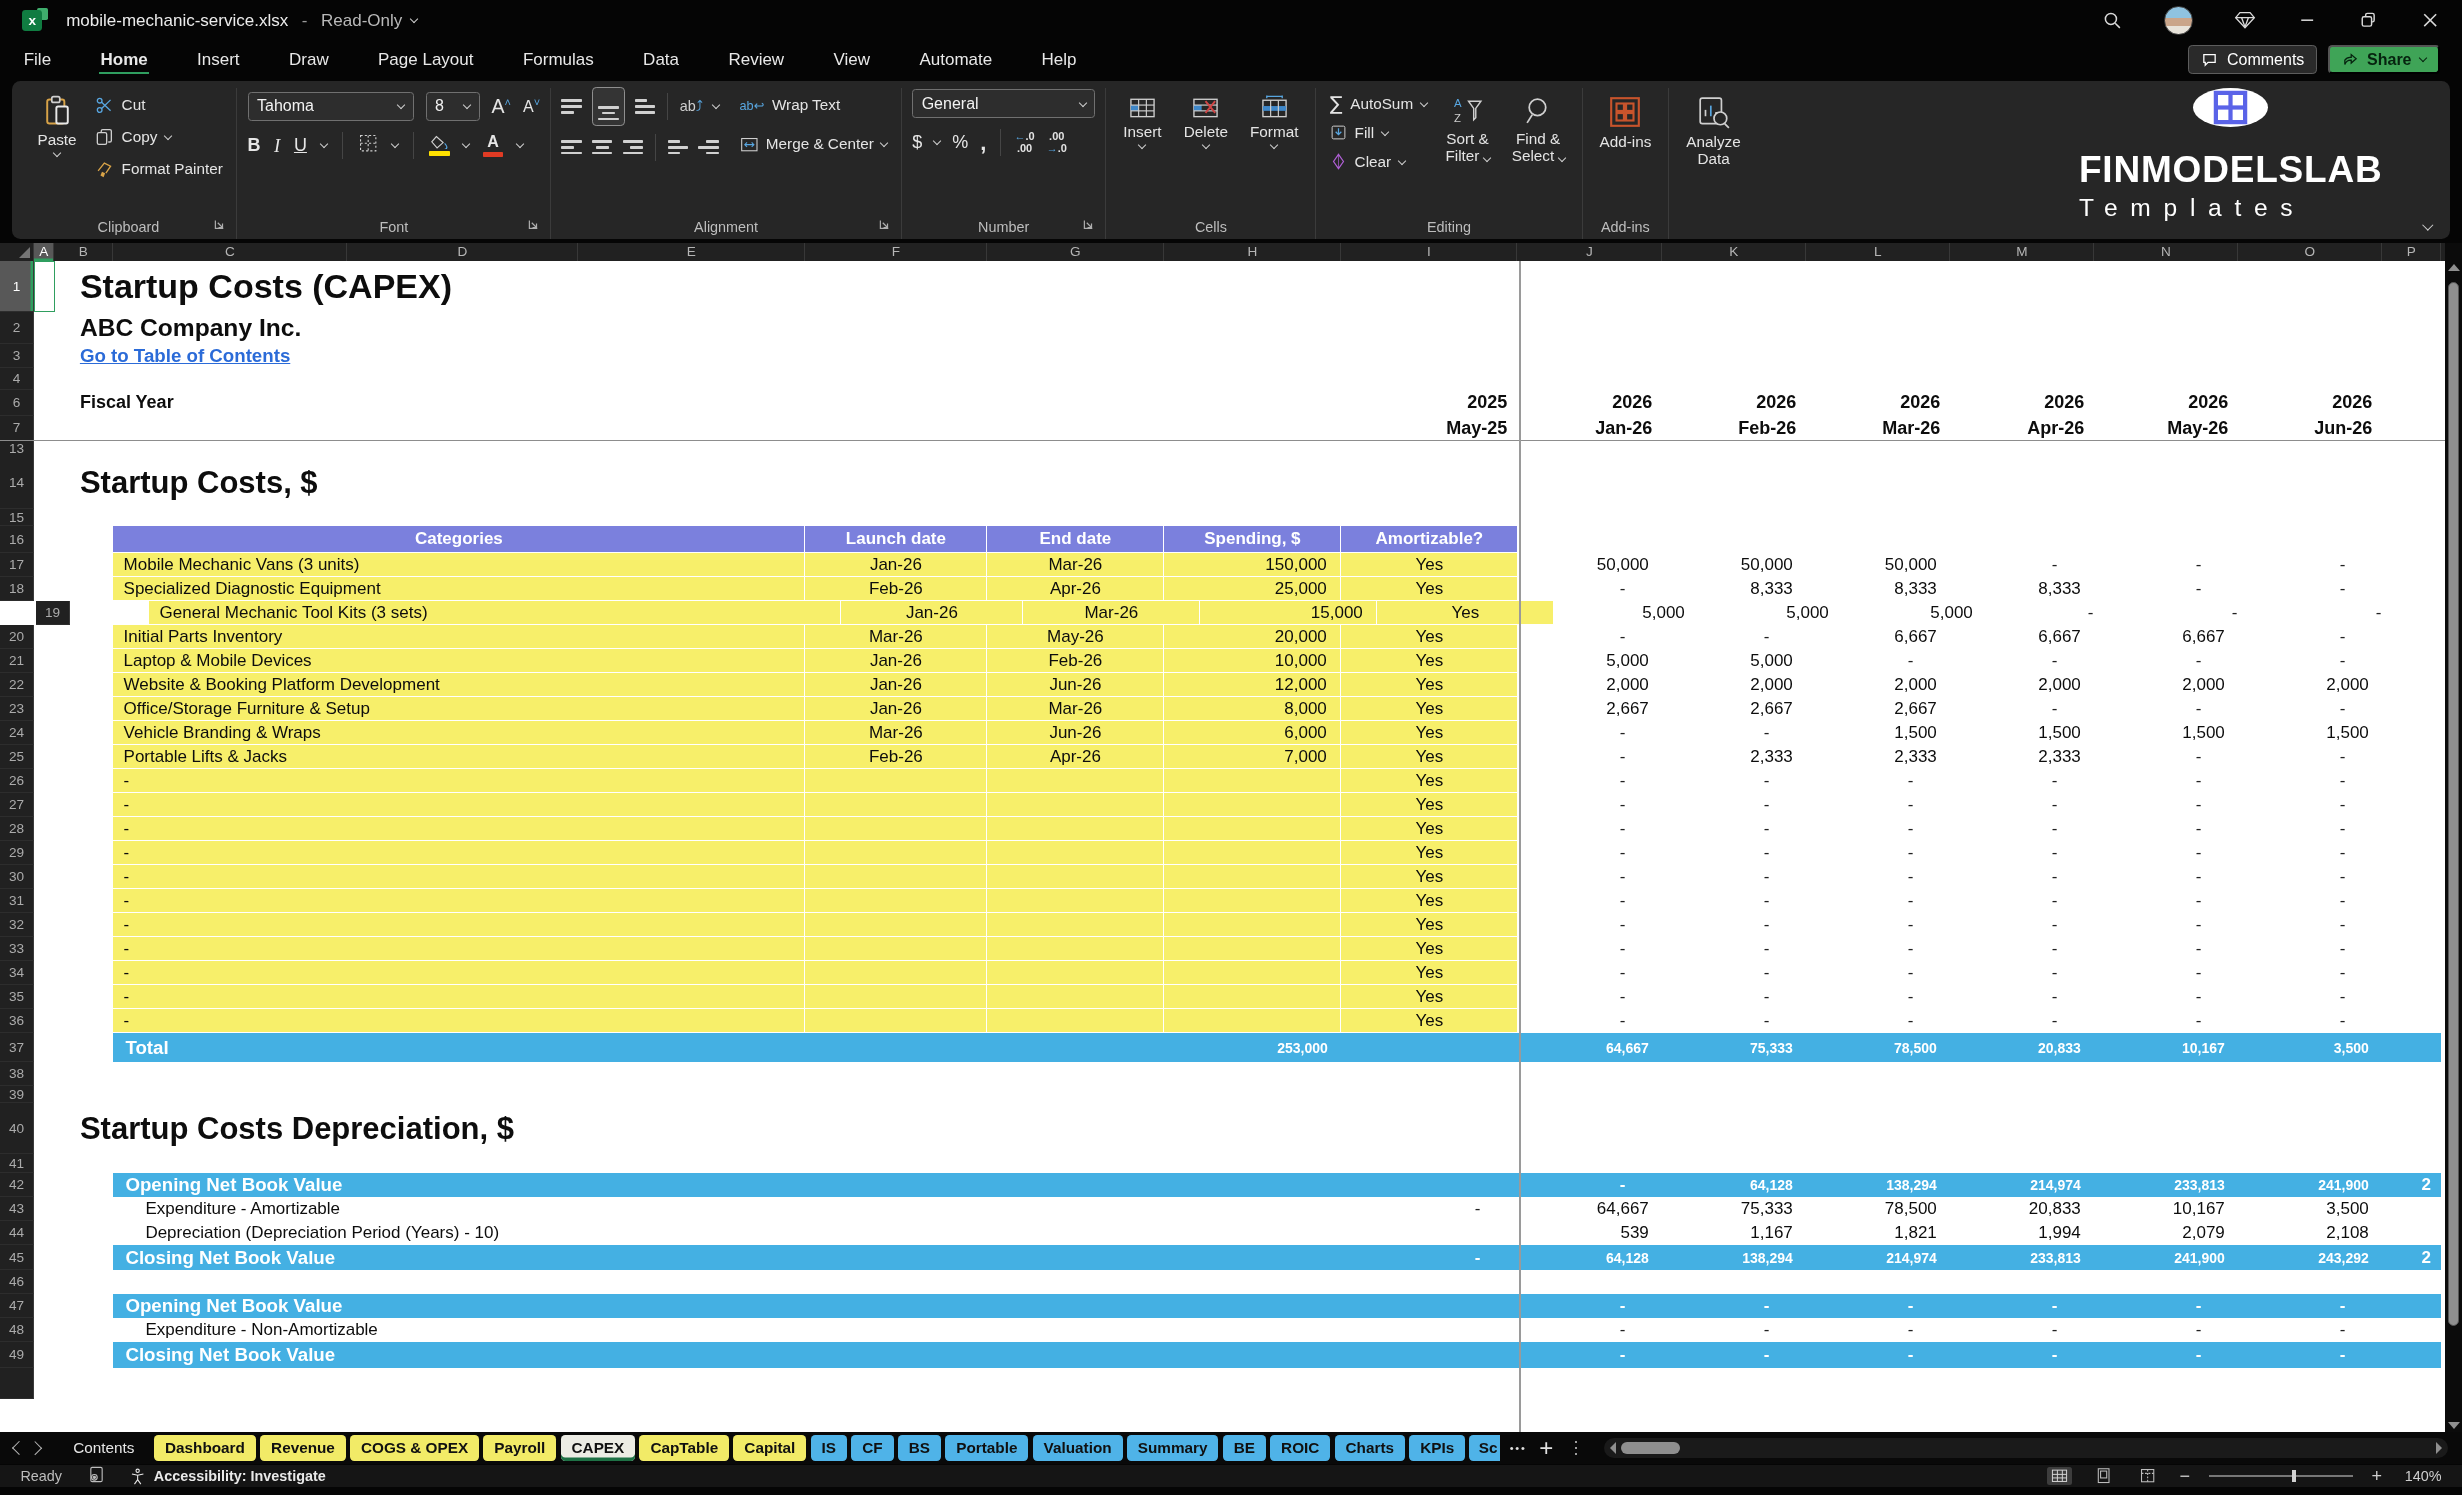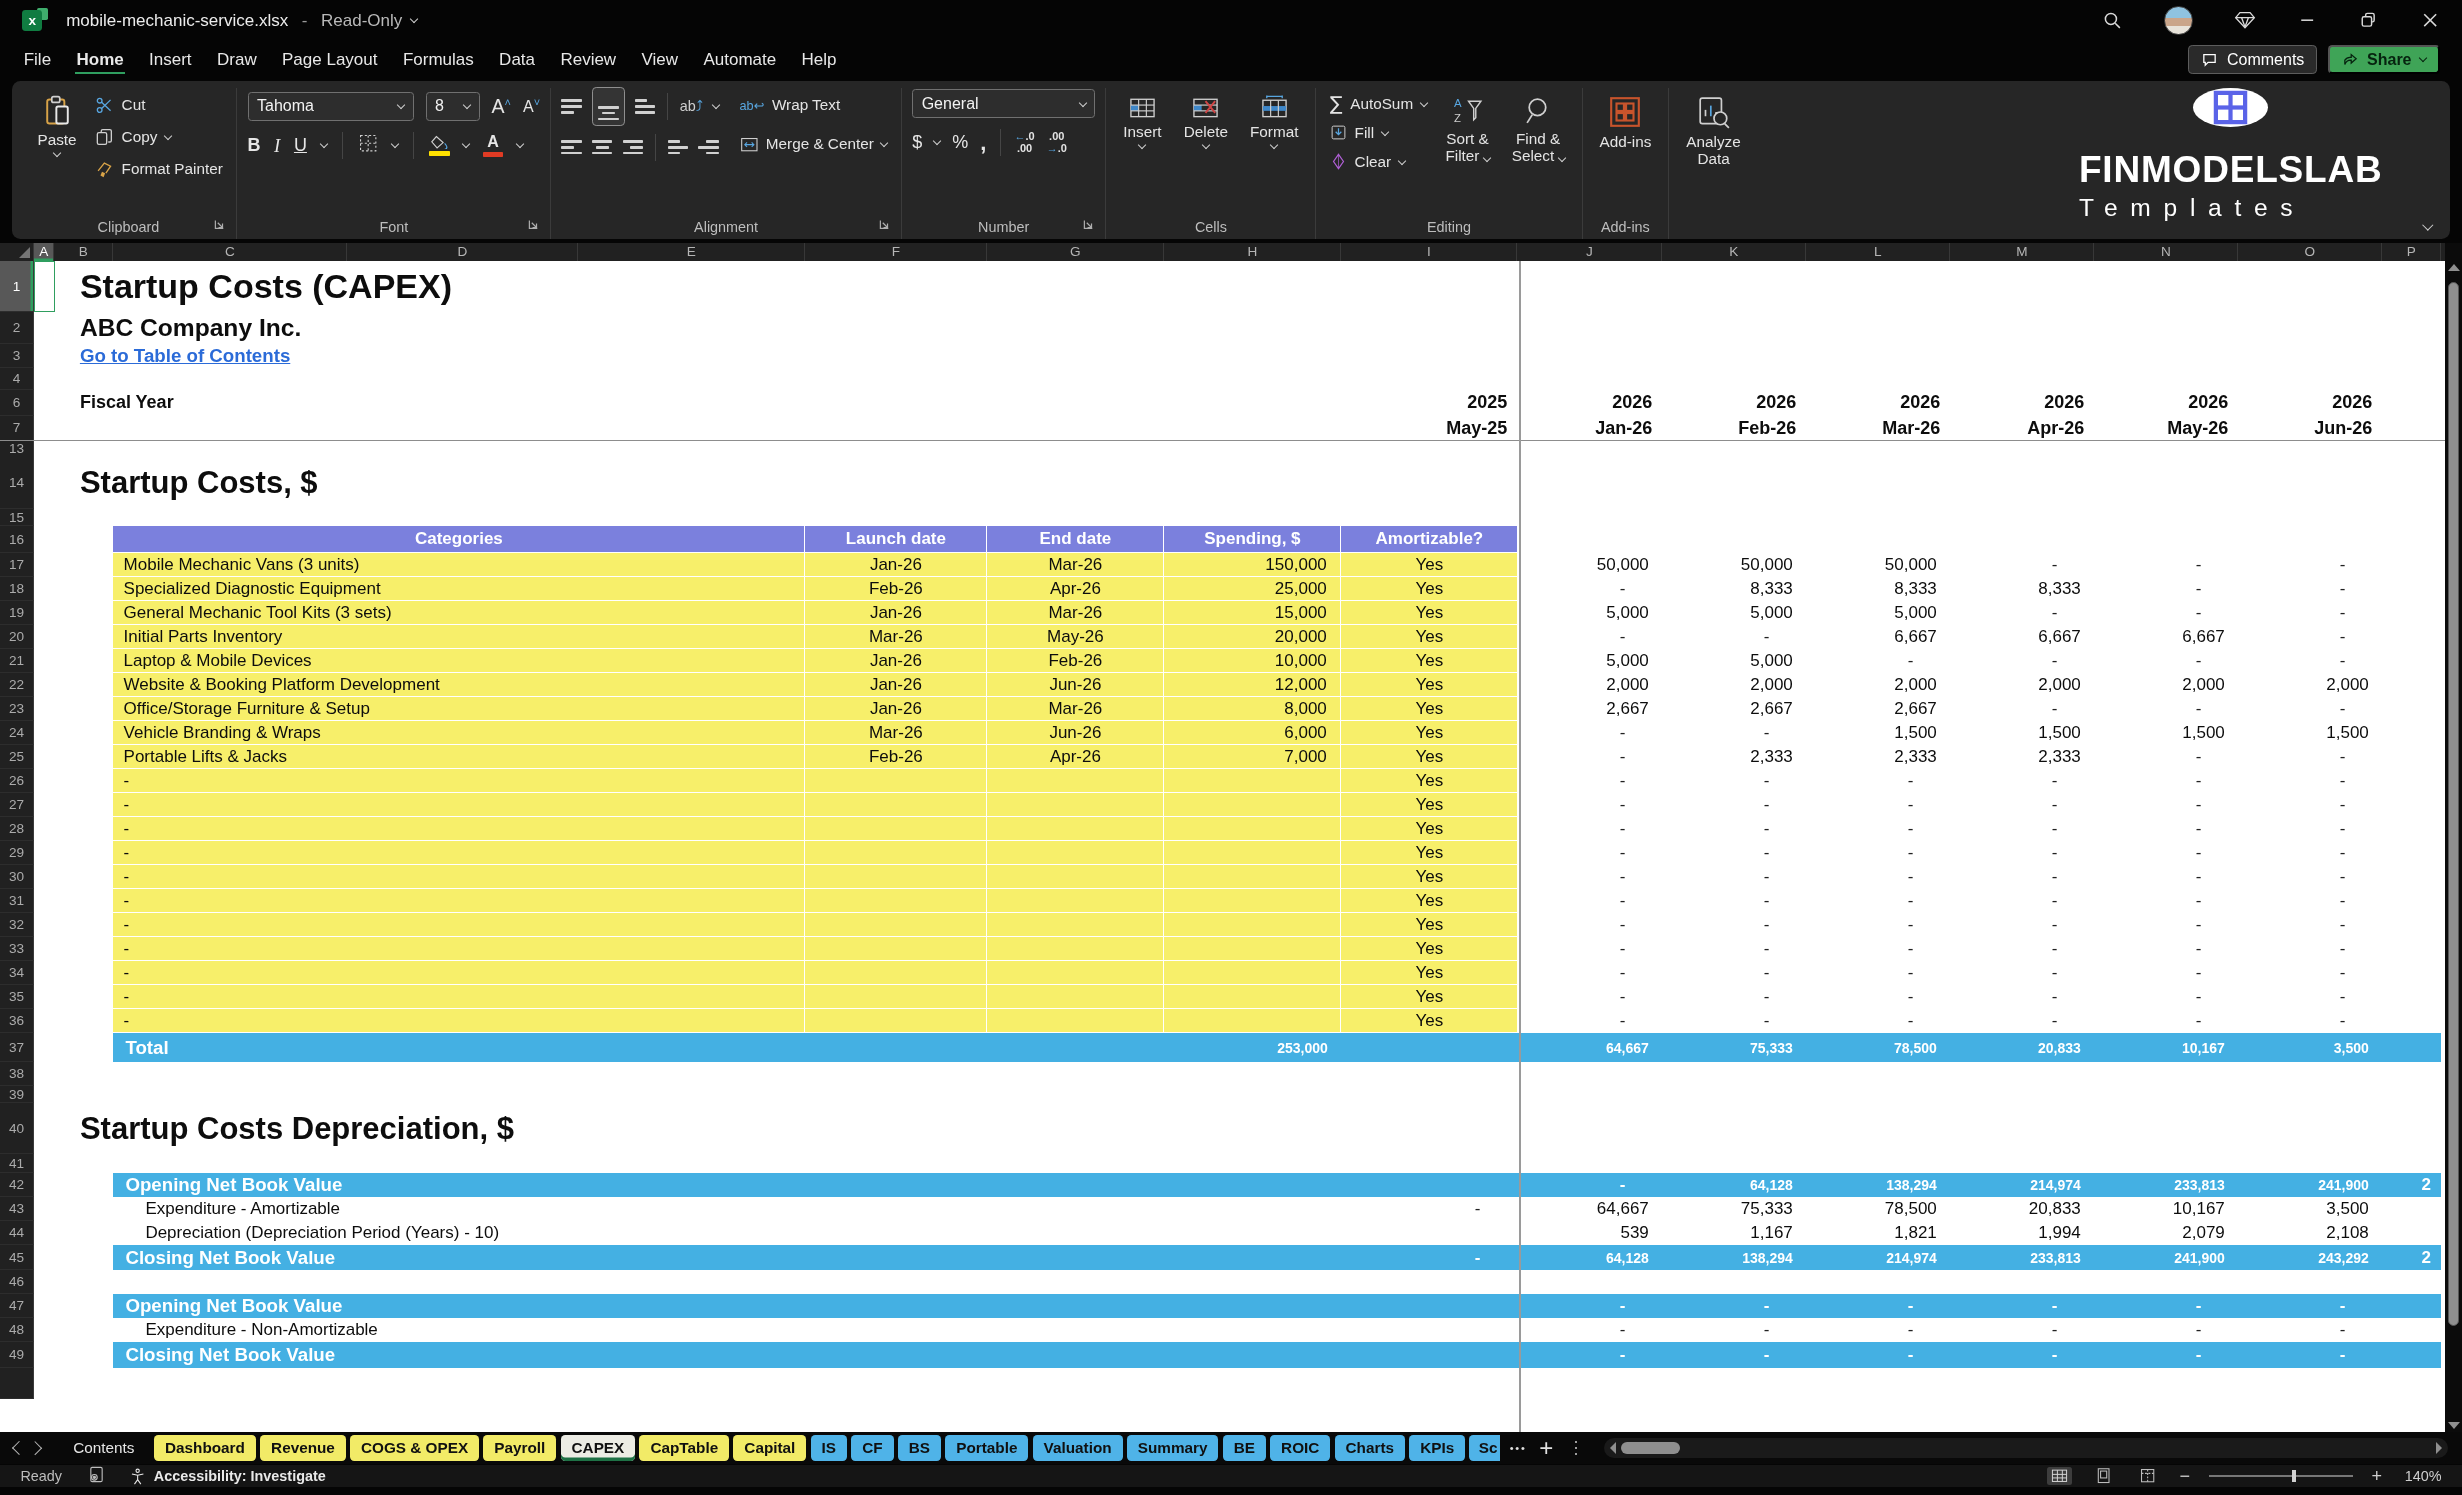--- a/index.html
+++ b/index.html
@@ -19,21 +19,21 @@
   .xlicon .pg{position:absolute;right:0;top:0;width:10.2px;height:12px;background:#3fae6d;border-radius:1.7px}
   .tb .fname{font-size:17px;color:#ececec;margin-left:5.1px}
   .tb .fsep{color:#9a9a9a;font-size:17px}
   .tb .fmode{color:#b9b9b9;font-size:17px;display:flex;align-items:center;gap:8.5px}
   .tbr{margin-left:auto;display:flex;align-items:center;gap:41px}
   .tbr svg{display:block}
   .avatar{width:29px;height:29px;border-radius:50%;background:linear-gradient(180deg,#8fc3e0 0 42%,#caa58a 42% 70%,#e8e3da 70% 100%);border:0.8px solid #444}
 
   
   .menubar{height:37px;display:flex;align-items:center;padding:0 22px;gap:0}
-  .mitems{display:flex;align-items:center;gap:22px}
+  .mitems{display:flex;align-items:center;gap:46px}
   .mi{font-size:17px;color:#e8e8e8;padding:5.1px 1.7px;cursor:default}
   .mi.active{font-weight:700;border-bottom:2.5px solid var(--green-accent);padding-bottom:2.5px}
   .macts{margin-left:auto;display:flex;align-items:center;gap:10.2px}
   .btn-comments{display:flex;align-items:center;gap:8.5px;background:#2a2a2a;border:0.8px solid #5d5d5d;border-radius:4.2px;height:29px;padding:0 12px;font-size:16px;color:#fff}
   .btn-share{display:flex;align-items:center;gap:8.5px;background:var(--share-green);border-radius:4.2px;height:29px;padding:0 12px;font-size:16px;color:#06230f;font-weight:600}
 
   
   .ribbon{position:absolute;left:12px;right:12px;top:81px;height:158px;background:#262626;border-radius:8.5px;display:flex;padding:6.8px 8.5px 0 8.5px}
   .group{display:flex;flex-direction:column;padding:1.7px 10.2px 0;position:relative;border-right:0.8px solid #3b3b3b}
   .group:last-child{border-right:none}
@@ -671,21 +671,21 @@
             <div class="cell k-cc" style="grid-column: 8 / span 1;">Apr-26</div>
             <div class="cell k-cr" style="grid-column: 9 / span 1;">25,000</div>
             <div class="cell k-cc k-nr" style="grid-column: 10 / span 1;">Yes</div>
             <div class="cell k-d" style="grid-column: 11 / span 1;">-</div>
             <div class="cell k-n" style="grid-column: 12 / span 1;">8,333</div>
             <div class="cell k-n" style="grid-column: 13 / span 1;">8,333</div>
             <div class="cell k-n" style="grid-column: 14 / span 1;">8,333</div>
             <div class="cell k-d" style="grid-column: 15 / span 1;">-</div>
             <div class="cell k-d" style="grid-column: 16 / span 1;">-</div>
           </div>
-          <div class="row" style="height: 24px;">
+          <div class="row" style="height: 24px; margin-left: 36px;">
             <div class="rh">19</div>
             <div class="cell k-cat" style="grid-column: 4 / span 3;">General Mechanic Tool Kits (3 sets)</div>
             <div class="cell k-cc" style="grid-column: 7 / span 1;">Jan-26</div>
             <div class="cell k-cc" style="grid-column: 8 / span 1;">Mar-26</div>
             <div class="cell k-cr" style="grid-column: 9 / span 1;">15,000</div>
             <div class="cell k-cc k-nr" style="grid-column: 10 / span 1;">Yes</div>
             <div class="cell k-n" style="grid-column: 11 / span 1;">5,000</div>
             <div class="cell k-n" style="grid-column: 12 / span 1;">5,000</div>
             <div class="cell k-n" style="grid-column: 13 / span 1;">5,000</div>
             <div class="cell k-d" style="grid-column: 14 / span 1;">-</div>

